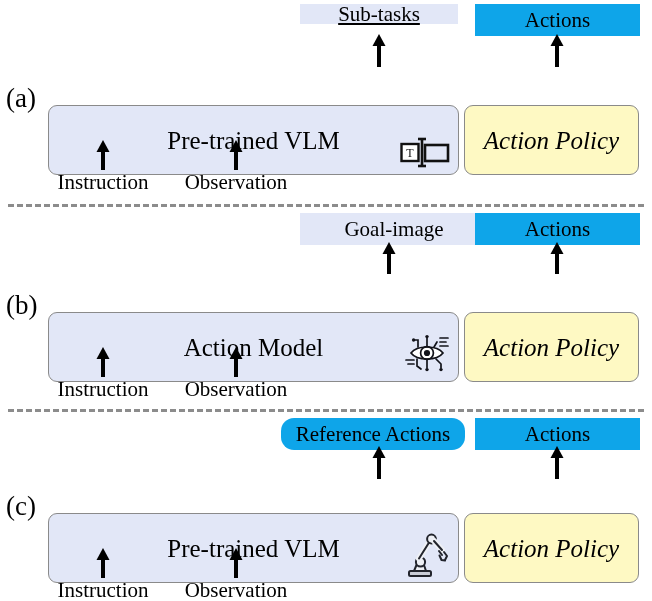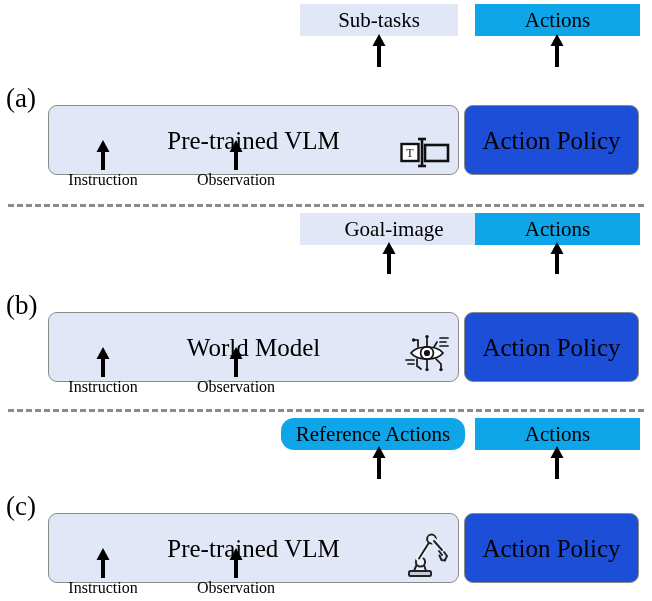--- a/index.html
+++ b/index.html
@@ -34,21 +34,21 @@
     position: absolute;
     box-sizing: border-box;
     border: 1.6px solid #8a8a8a;
     border-radius: 9px;
     display: flex;
     align-items: center;
     justify-content: center;
     margin-top: 40px;
   }
   .box-blue { background: #e2e7f7; }
-  .box-gray { background: #1d4ed8; }
+  .box-gray { background: #fef9c3; font-style: italic; }
   .main-box .box-label {
     font-size: 25px;
     line-height: 1;
     color: #000;
     white-space: nowrap;
   }
 
   
   .chip {
     position: absolute;
@@ -66,21 +66,21 @@
 
   
   .arrow {
     position: absolute;
   }
   .arrow svg { display: block; }
 
   
   .input-label {
     position: absolute;
-    font-size: 16px;
+    font-size: 21px;
     line-height: 1;
     white-space: nowrap;
     color: #000;
     text-align: center;
   }
 
   
   .divider {
     position: absolute;
     height: 0;
@@ -94,21 +94,21 @@
   }
   .box-icon svg { display: block; }
 </style>
 </head>
 <body>
 
 <div id="diagram">
 
   <div class="panel-letter" style="left:6px; top:85px;">(a)</div>
 
-  <div class="chip chip-blue" style="left:300px; top:4px; width:158px; height:32px;">
+  <div class="chip chip-blue" style="left:300px; top:4px; width:158px; height:20px;text-decoration:underline;">
     <span>Sub-tasks</span>
   </div>
   <div class="chip chip-green" style="left:475px; top:4px; width:165px; height:32px;">
     <span>Actions</span>
   </div>
 
   <div class="arrow" style="left:371px; top:34px;">
     <svg width="16" height="33" viewBox="0 0 16 33">
       <line x1="8" y1="33" x2="8" y2="10" stroke="#000" stroke-width="4"></line>
       <polygon points="8,0 1.5,12 14.5,12" fill="#000"></polygon>
@@ -172,21 +172,21 @@
     </svg>
   </div>
   <div class="arrow" style="left:549px; top:242px;">
     <svg width="16" height="32" viewBox="0 0 16 32">
       <line x1="8" y1="32" x2="8" y2="10" stroke="#000" stroke-width="4"></line>
       <polygon points="8,0 1.5,12 14.5,12" fill="#000"></polygon>
     </svg>
   </div>
 
   <div class="main-box box-blue" style="left:48px; top:272px; width:411px; height:70px;">
-    <span class="box-label">World Model</span>
+    <span class="box-label">Action Model</span>
     <span class="box-icon" style="right:7px; bottom:4px;">
       <svg width="48" height="48" viewBox="0 0 48 48" fill="none" stroke="#12131a" stroke-width="1.7" stroke-linecap="round">
 
         <path d="M8 24 C14 16, 34 16, 40 24 C34 32, 14 32, 8 24 Z" fill="#ffffff"></path>
         <circle cx="24" cy="24" r="6.4" fill="none"></circle>
         <circle cx="24" cy="24" r="3.1" fill="#12131a" stroke="none"></circle>
 
         <path d="M15 18 L15 11 L12 11"></path>
         <circle cx="10.6" cy="11" r="1.7" fill="#12131a" stroke="none"></circle>
         <path d="M24 17 L24 9"></path>

